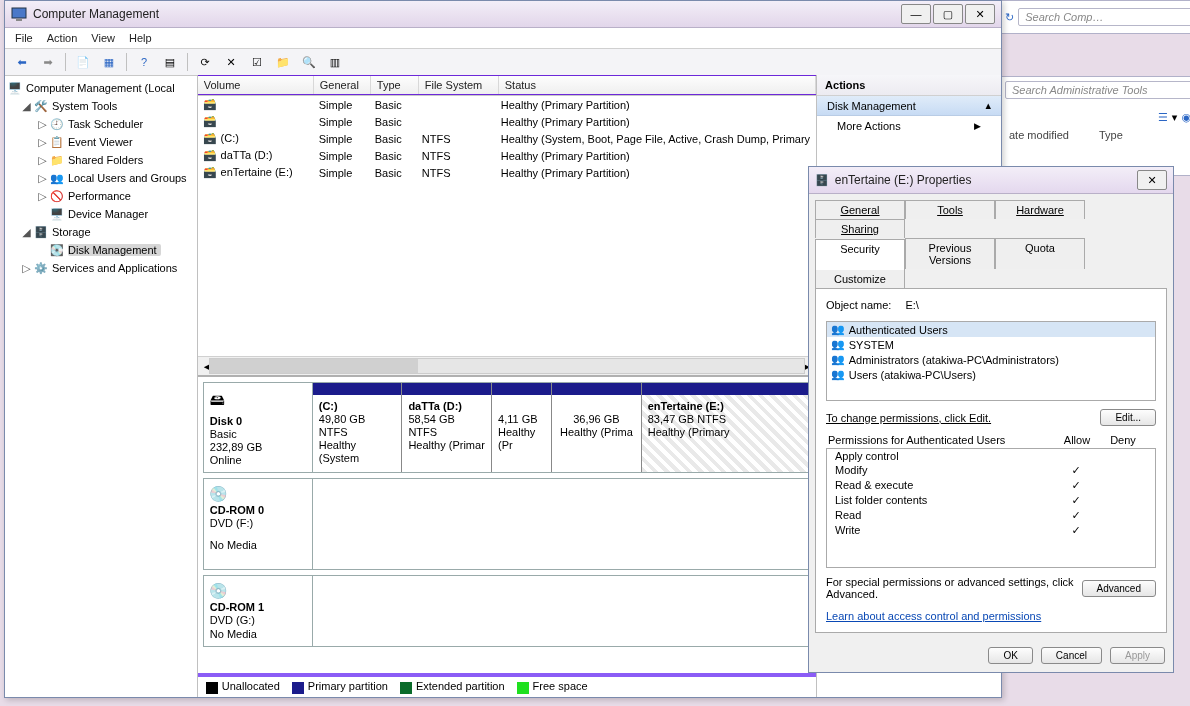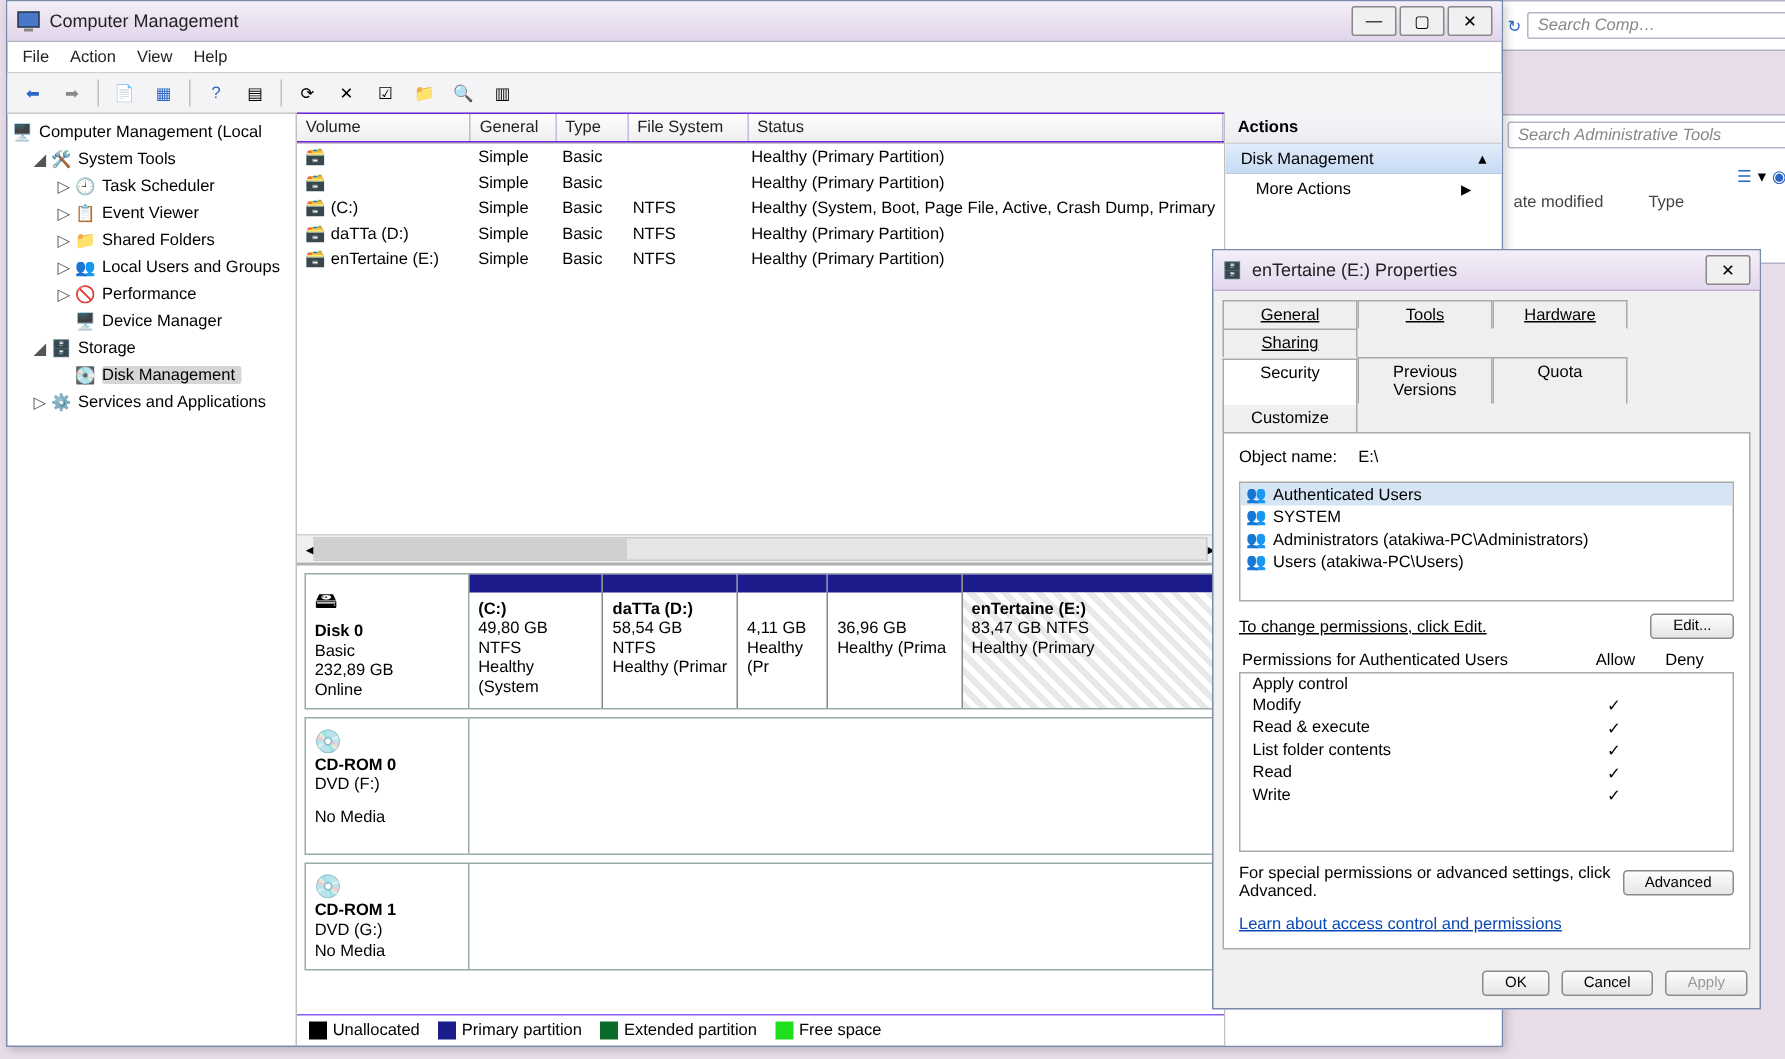--- a/index.html
+++ b/index.html
@@ -50,21 +50,21 @@
 .graphical { flex:1; overflow:auto; background:#fff; border-top:2px solid #b0b0b0;}
 .disk-row { display:flex; border:1px solid #9aa; margin:5px; }
 .disk-info { width:96px; padding:6px; border-right:1px solid #9aa; display:flex; flex-direction:column; gap:1px;}
 .disk-info .dicon { font-size:15px; }
 .disk-info b { font-size:11px; }
 .parts { flex:1; display:flex; }
 .part-top {height:12px; background:#1b1b8b;}
 .part { border-right:1px solid #888; display:flex; flex-direction:column; min-width:0;}
 .part-body { padding:5px 6px; font-size:11px; line-height:13px; overflow:hidden; flex:1;}
 .part.sel .part-body { background:repeating-linear-gradient(45deg,#e9e9e9,#e9e9e9 4px,#fff 4px,#fff 8px);}
-.legend { height:20px; border-top:1px solid #8b5cf6; display:flex; align-items:center; gap:12px; padding:0 8px; font-size:11px;}
+.legend { height:20px; border-top:4px solid #8b5cf6; display:flex; align-items:center; gap:12px; padding:0 8px; font-size:11px;}
 .legend .sw { width:12px; height:12px; display:inline-block; margin-right:4px; vertical-align:middle;}
 .actions { width:190px; background:#fff;}
 .actions .hdr { background:linear-gradient(#f6f6f9,#ecebf1); padding:4px 8px; font-weight:bold; border-bottom:1px solid #d0d0d0;}
 .actions .sect { background:linear-gradient(#e0ecf9,#c7dbf4); padding:3px 10px; border-bottom:1px solid #b9cce5; display:flex; align-items:center;}
 .actions .sect .arrow{margin-left:auto;}
 .actions .item { padding:4px 20px; display:flex; align-items:center;}
 .actions .item .arrow{margin-left:auto; font-size:9px;}
 
 
 .propwin { position:absolute; width:364px; border:1px solid #7a8aac; background:#f0f0f0; font-size:11px;}
@@ -280,21 +280,21 @@
                 <div class="part-body"><b>(C:)</b><br>49,80 GB NTFS<br>Healthy (System</div>
               </div>
               <div class="part" style="width: 18%;">
                 <div class="part-top"></div>
                 <div class="part-body"><b>daTTa  (D:)</b><br>58,54 GB NTFS<br>Healthy (Primar</div>
               </div>
               <div class="part" style="width: 12%;">
                 <div class="part-top"></div>
                 <div class="part-body"><b></b><br>4,11 GB<br>Healthy (Pr</div>
               </div>
-              <div class="part" style="width: 18%;">
+              <div class="part" style="width: 18%; text-align: center;">
                 <div class="part-top"></div>
                 <div class="part-body"><b></b><br>36,96 GB<br>Healthy (Prima</div>
               </div>
               <div class="part sel" style="width: 34%;">
                 <div class="part-top"></div>
                 <div class="part-body"><b>enTertaine  (E:)</b><br>83,47 GB NTFS<br>Healthy (Primary</div>
               </div>
             </div>
         </div>
 

